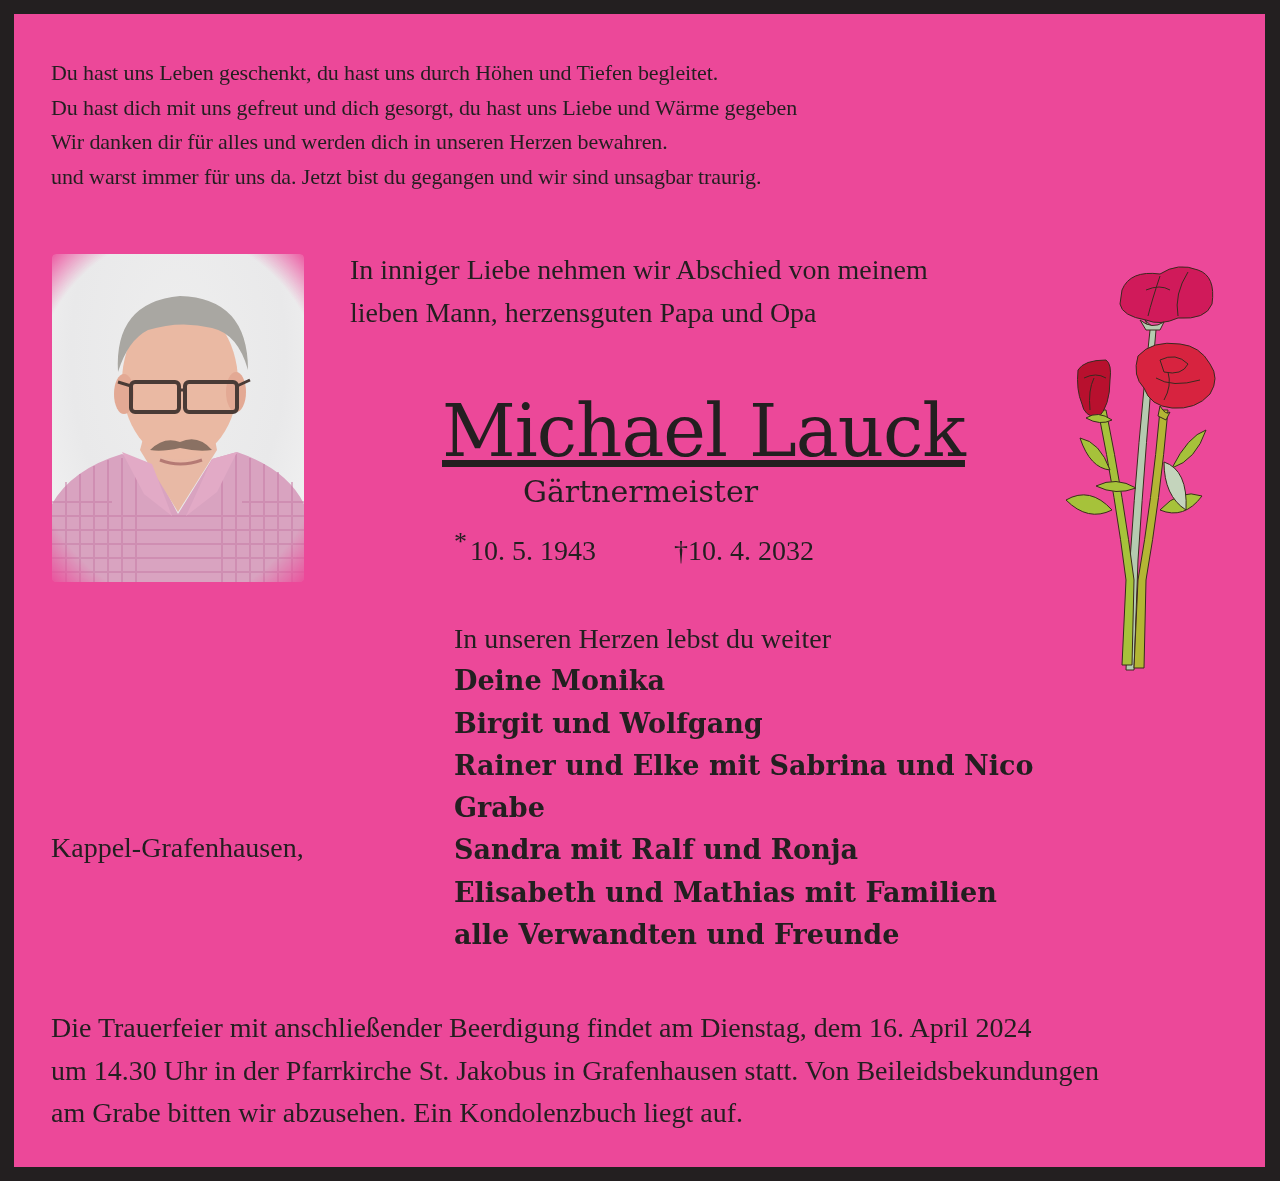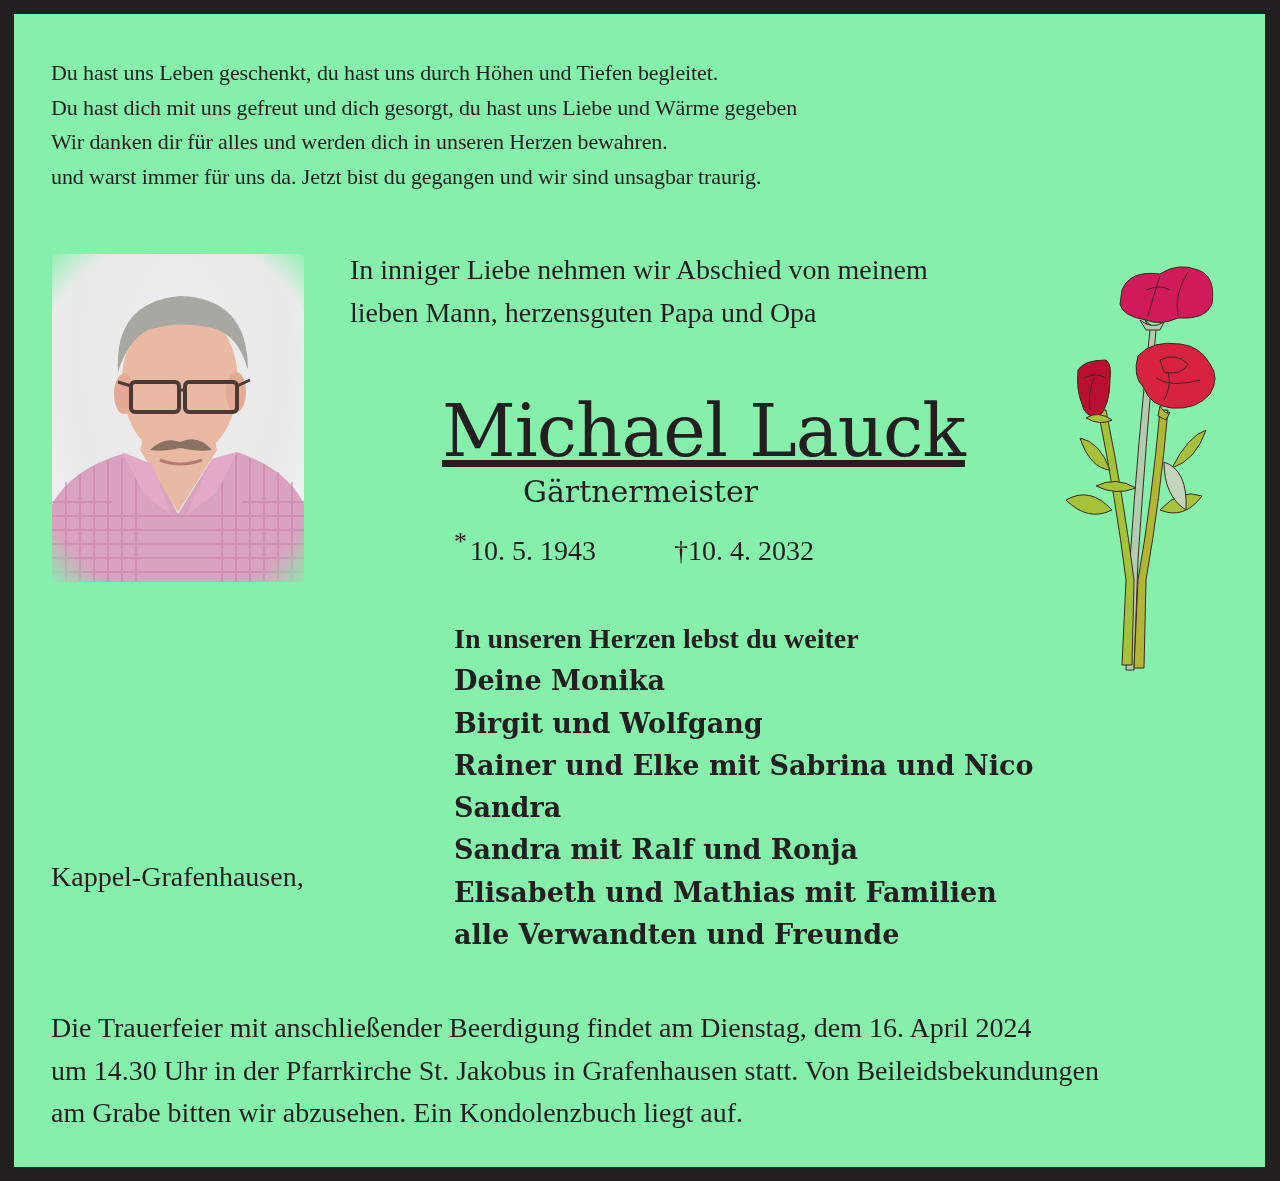--- a/index.html
+++ b/index.html
@@ -8,43 +8,43 @@
     background: #231f20;
     position: relative;
     overflow: hidden;
     font-family: "DejaVu Serif", "Liberation Serif", serif;
     color: #231f20;
   }
   .sheet {
     position: absolute;
     left: 14px; top: 14px;
     width: 1251px; height: 1153px;
-    background: #86efac;
+    background: #ec4899;
   }
   .abs { position: absolute; white-space: nowrap; }
   .cond { font-family: "Liberation Serif", "DejaVu Serif", serif; }
   .poem { left: 37px; top: 42px; font-size: 22px; line-height: 34.5px; letter-spacing: -0.1px; }
   .poem div { white-space: nowrap; }
   .photo {
     position: absolute; left: 38px; top: 240px; width: 252px; height: 328px;
     background: radial-gradient(ellipse at 50% 30%, #eeeeee 0%, #e9e9ea 60%, #f4f4f4 100%);
     overflow: hidden;
     border-radius: 4px;
     -webkit-mask-image: radial-gradient(ellipse 75% 70% at 50% 50%, #000 80%, transparent 100%);
   }
   .intro { left: 336px; top: 234px; font-size: 28px; line-height: 43px; }
   .name { left: 428px; top: 380px; font-size: 72px; line-height: 74px; font-family: "DejaVu Serif", serif; font-weight: normal; letter-spacing: -1px; text-decoration: underline; }
   .job { left: 509px; top: 458px; font-size: 30px; line-height: 40px; font-family: "DejaVu Serif", serif; }
   .dates { left: 440px; top: 508px; font-size: 28px; line-height: 40px; }
   .dates .star { font-size: 26px; vertical-align: 10px; margin-right: 3px; }
   .dates .gap { display: inline-block; width: 78px; }
   .mourners { left: 440px; top: 604px; font-size: 28px; line-height: 42.3px; }
-  .mourners .lead { font-weight: bold; }
+  .mourners .lead { font-weight: normal; }
   .mourners .bold { font-weight: bold; font-family: "DejaVu Serif", serif; font-size: 27px; }
-  .place { left: 37px; top: 841px; font-size: 28px; line-height: 43px; }
+  .place { left: 37px; top: 812px; font-size: 28px; line-height: 43px; }
   .notice { left: 37px; top: 993px; font-size: 28px; line-height: 42.5px; }
   .roses { position: absolute; left: 1046px; top: 246px; width: 200px; height: 420px; }
 </style>
 </head>
 <body>
 
 <div class="sheet">
 
   <div class="abs poem cond">
     <div>Du hast uns Leben geschenkt, du hast uns durch Höhen und Tiefen begleitet.</div>
@@ -92,21 +92,21 @@
 
   <div class="abs dates cond">
     <span class="star">*</span><span>10. 5. 1943</span><span class="gap"></span><span>†</span><span>10. 4. 2032</span>
   </div>
 
   <div class="abs mourners cond">
     <div class="lead">In unseren Herzen lebst du weiter</div>
     <div class="bold">Deine Monika</div>
     <div class="bold">Birgit und Wolfgang</div>
     <div class="bold">Rainer und Elke mit Sabrina und Nico</div>
-    <div class="bold">Sandra</div>
+    <div class="bold">Grabe</div>
     <div class="bold">Sandra mit Ralf und Ronja</div>
     <div class="bold">Elisabeth und Mathias mit Familien</div>
     <div class="bold">alle Verwandten und Freunde</div>
   </div>
 
   <div class="abs place cond">
     <div>Kappel-Grafenhausen,</div>
   </div>
 
   <div class="abs notice cond">

